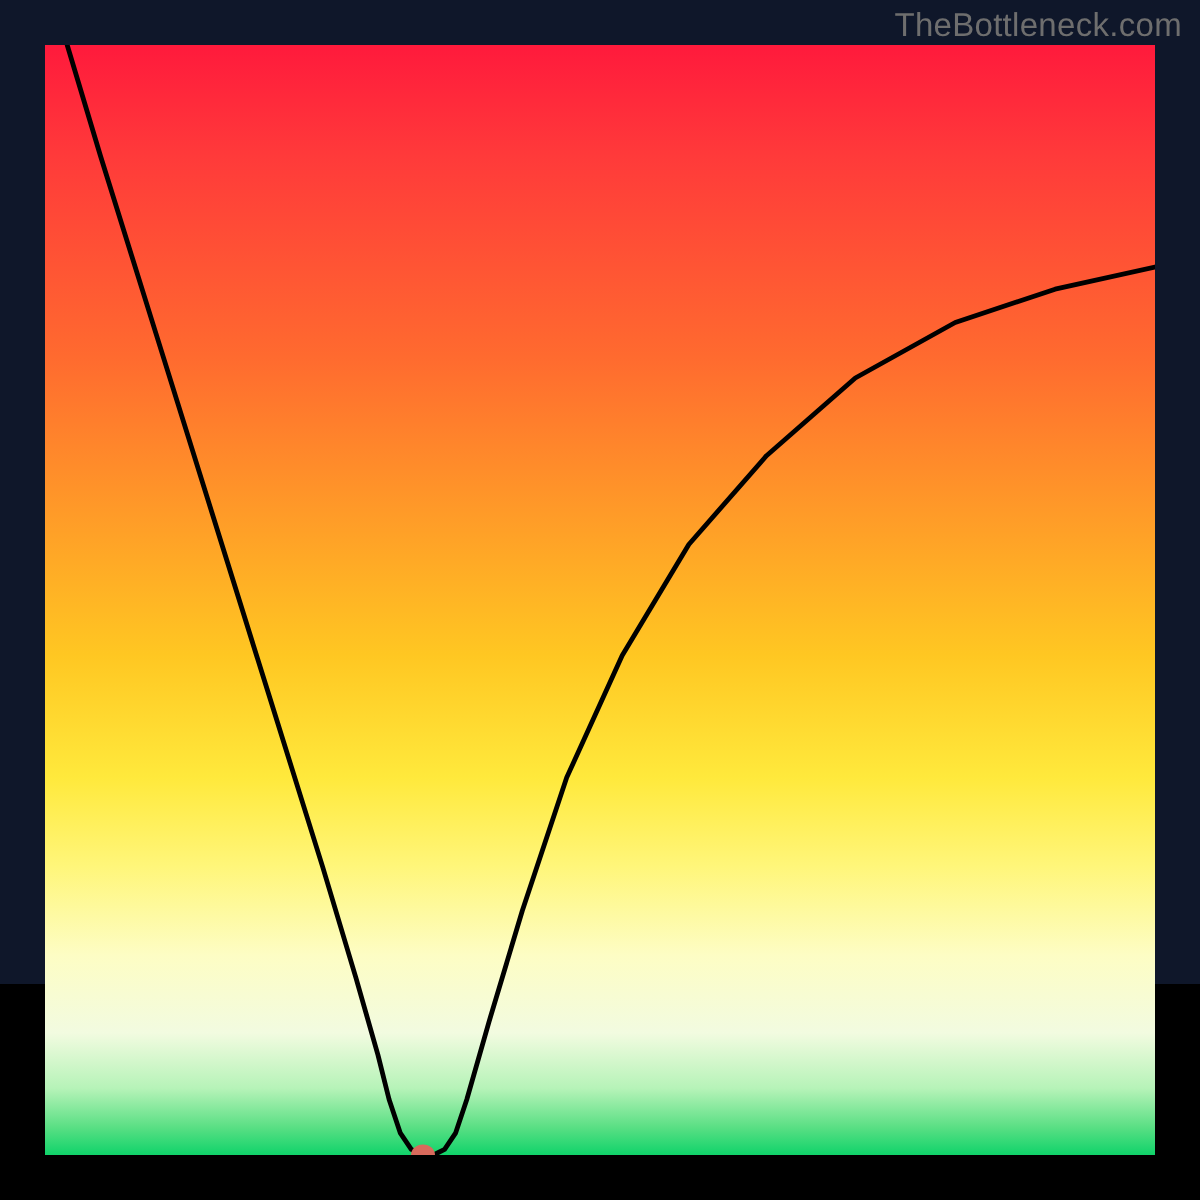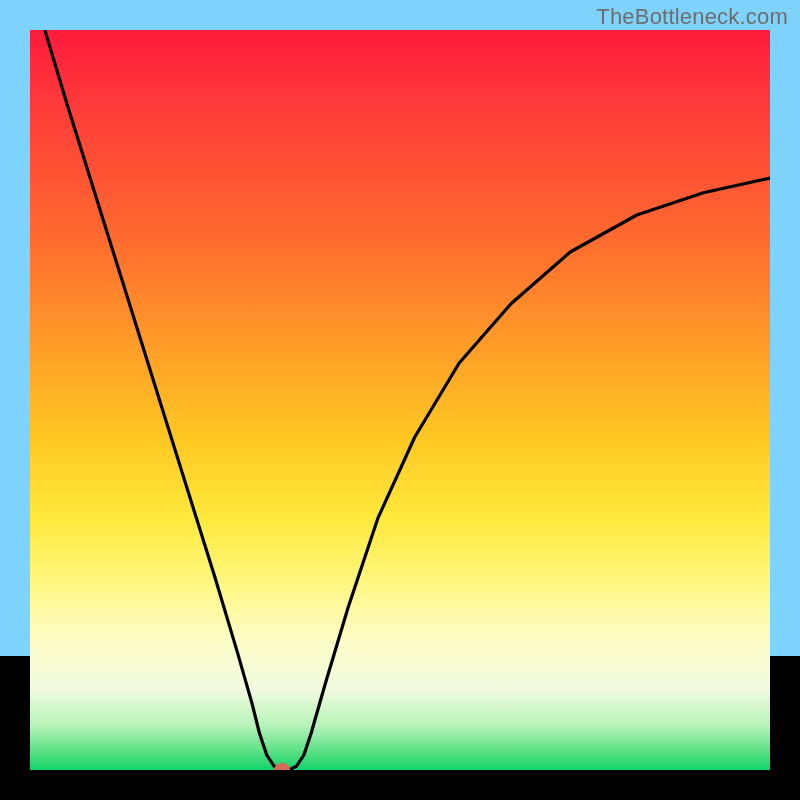--- a/index.html
+++ b/index.html
@@ -8,21 +8,21 @@
     width: 800px;
     height: 800px;
     background: #000;
     overflow: hidden;
     font-family: Arial, Helvetica, sans-serif;
   }
   .frame {
     position: relative;
     width: 800px;
     height: 656px;
-    background: #7dd3fc;
+    background: #0f172a;
   }
   .watermark {
     position: absolute;
     top: 4px;
     right: 12px;
     color: #6e6e6e;
     font-size: 22px;
     font-weight: 400;
     letter-spacing: 0.2px;
     user-select: none;

